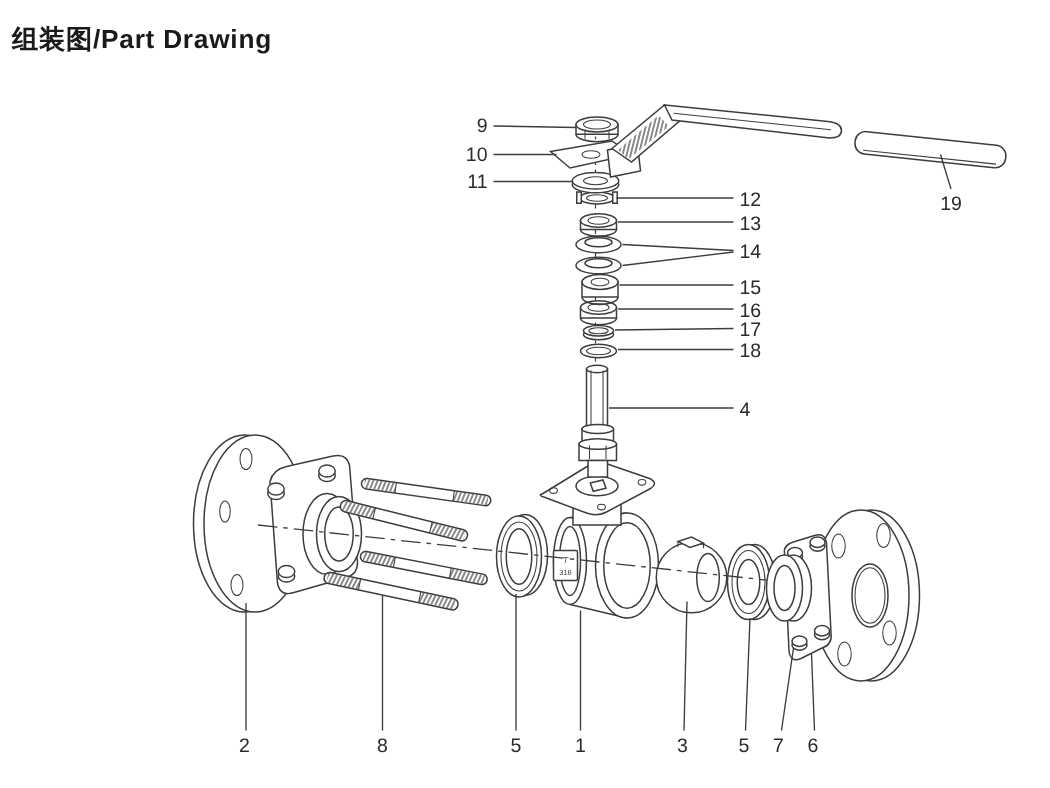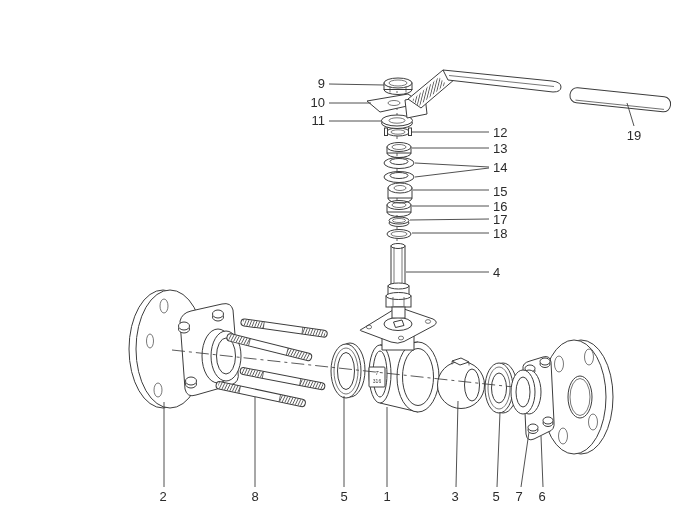--- a/index.html
+++ b/index.html
@@ -22,20 +22,21 @@
   .cl{fill:none;stroke:var(--line);stroke-width:0.85;stroke-dasharray:13 4 3 4;}
   .vcl{fill:none;stroke:var(--line);stroke-width:0.8;stroke-dasharray:9 3 2 3;}
   .num{font-size:13px;fill:var(--label);}
   .tagt{font-size:5.5px;font-style:italic;fill:var(--line);}
   .tagn{font-size:5px;fill:var(--line);}
 </style>
 </head>
 <body>
 
 <div class="stage">
+  <div class="page-title">组装图/Part Drawing</div>
 
   <svg width="700" height="525" viewBox="0 0 700 525">
     <defs>
       <pattern id="th" patternUnits="userSpaceOnUse" width="2.6" height="10" patternTransform="rotate(14)">
         <line x1="1.3" y1="0" x2="1.3" y2="10" stroke="#3d3d3d" stroke-width="0.8"></line>
       </pattern>
     </defs>
 
     <line class="vcl" x1="397" y1="79" x2="397" y2="320"></line>
 

